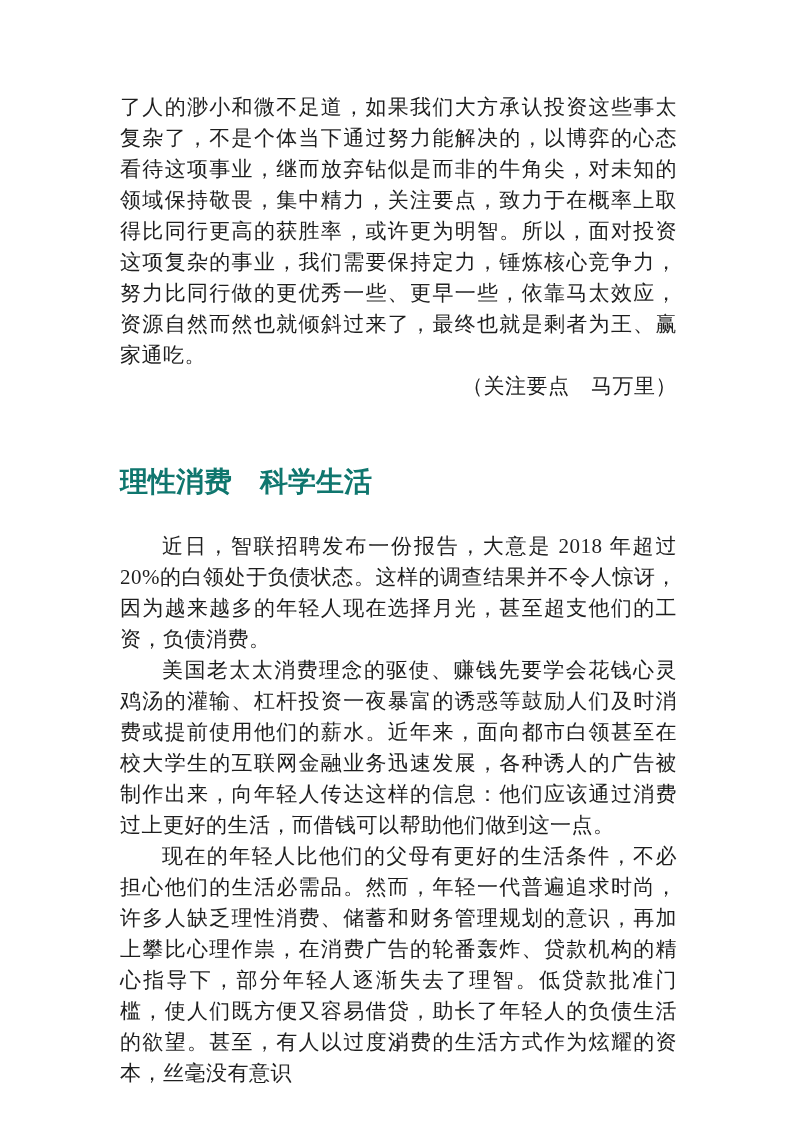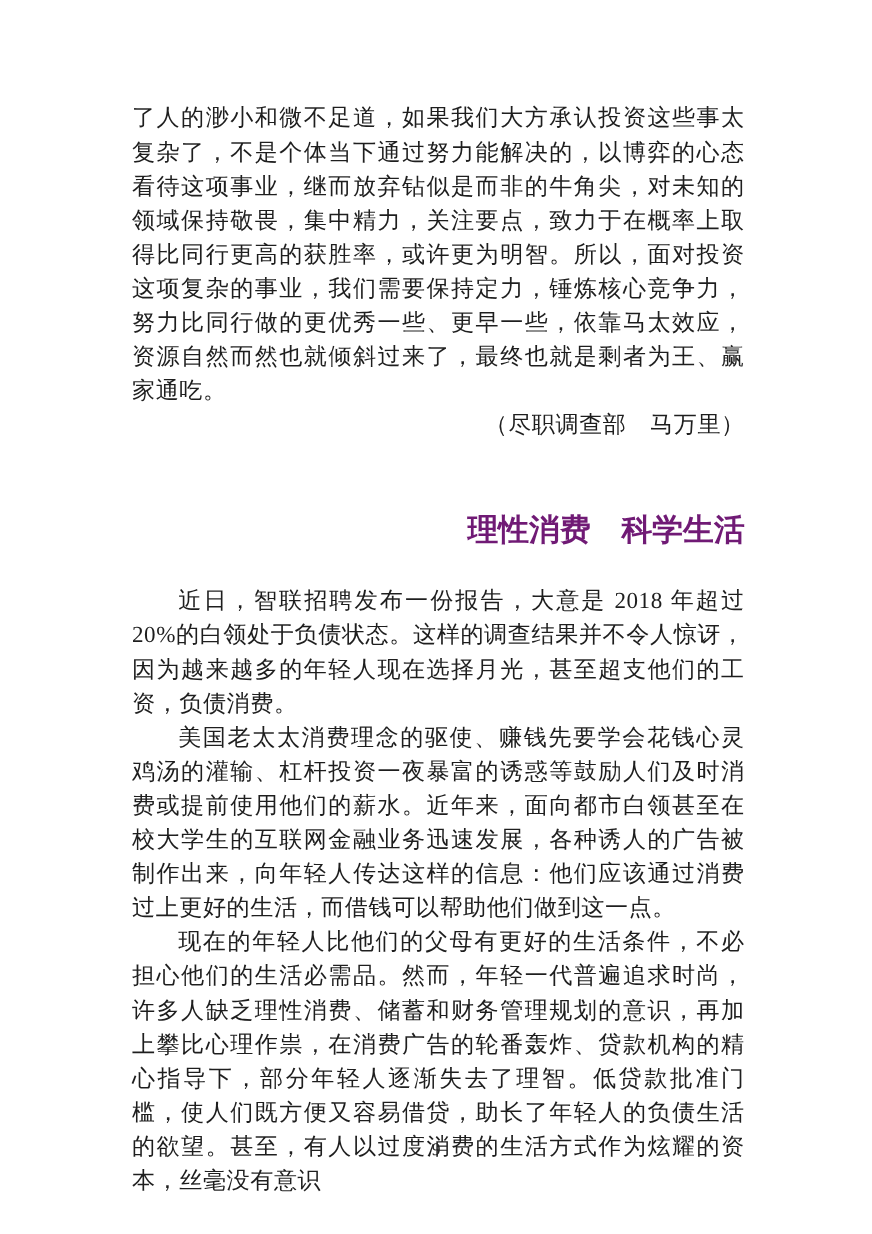--- a/index.html
+++ b/index.html
@@ -40,42 +40,42 @@
     letter-spacing: 0.5px;
     text-align: right;
   }
 
   .title {
     margin: 62px 0 31px 0;
     font-family: "Liberation Sans", "DejaVu Sans", sans-serif;
     font-weight: 700;
     font-size: 28px;
     line-height: 36px;
-    text-align: right;
-    color: #701a75;
+    text-align: left;
+    color: #0f766e;
   }
 
   .page-number {
     position: absolute;
     top: 1036px;
     left: 0;
     width: 100%;
     text-align: center;
     font-size: 16px;
     line-height: 20px;
     color: #222222;
   }
 </style>
 </head>
 <body>
 
 <div class="page">
   <div class="content">
     <p class="para">了人的渺小和微不足道，如果我们大方承认投资这些事太复杂了，不是个体当下通过努力能解决的，以博弈的心态看待这项事业，继而放弃钻似是而非的牛角尖，对未知的领域保持敬畏，集中精力，关注要点，致力于在概率上取得比同行更高的获胜率，或许更为明智。所以，面对投资这项复杂的事业，我们需要保持定力，锤炼核心竞争力，努力比同行做的更优秀一些、更早一些，依靠马太效应，资源自然而然也就倾斜过来了，最终也就是剩者为王、赢家通吃。</p>
-    <p class="signature">（尽职调查部　马万里）</p>
+    <p class="signature">（关注要点　马万里）</p>
     <h1 class="title">理性消费　科学生活</h1>
     <div>
         <p class="para indent">近日，智联招聘发布一份报告，大意是 2018 年超过 20%的白领处于负债状态。这样的调查结果并不令人惊讶，因为越来越多的年轻人现在选择月光，甚至超支他们的工资，负债消费。</p>
         <p class="para indent">美国老太太消费理念的驱使、赚钱先要学会花钱心灵鸡汤的灌输、杠杆投资一夜暴富的诱惑等鼓励人们及时消费或提前使用他们的薪水。近年来，面向都市白领甚至在校大学生的互联网金融业务迅速发展，各种诱人的广告被制作出来，向年轻人传达这样的信息：他们应该通过消费过上更好的生活，而借钱可以帮助他们做到这一点。</p>
         <p class="para indent">现在的年轻人比他们的父母有更好的生活条件，不必担心他们的生活必需品。然而，年轻一代普遍追求时尚，许多人缺乏理性消费、储蓄和财务管理规划的意识，再加上攀比心理作祟，在消费广告的轮番轰炸、贷款机构的精心指导下，部分年轻人逐渐失去了理智。低贷款批准门槛，使人们既方便又容易借贷，助长了年轻人的负债生活的欲望。甚至，有人以过度消费的生活方式作为炫耀的资本，丝毫没有意识</p>
       </div>
   </div>
   <div class="page-number">9</div>
 </div>
 

